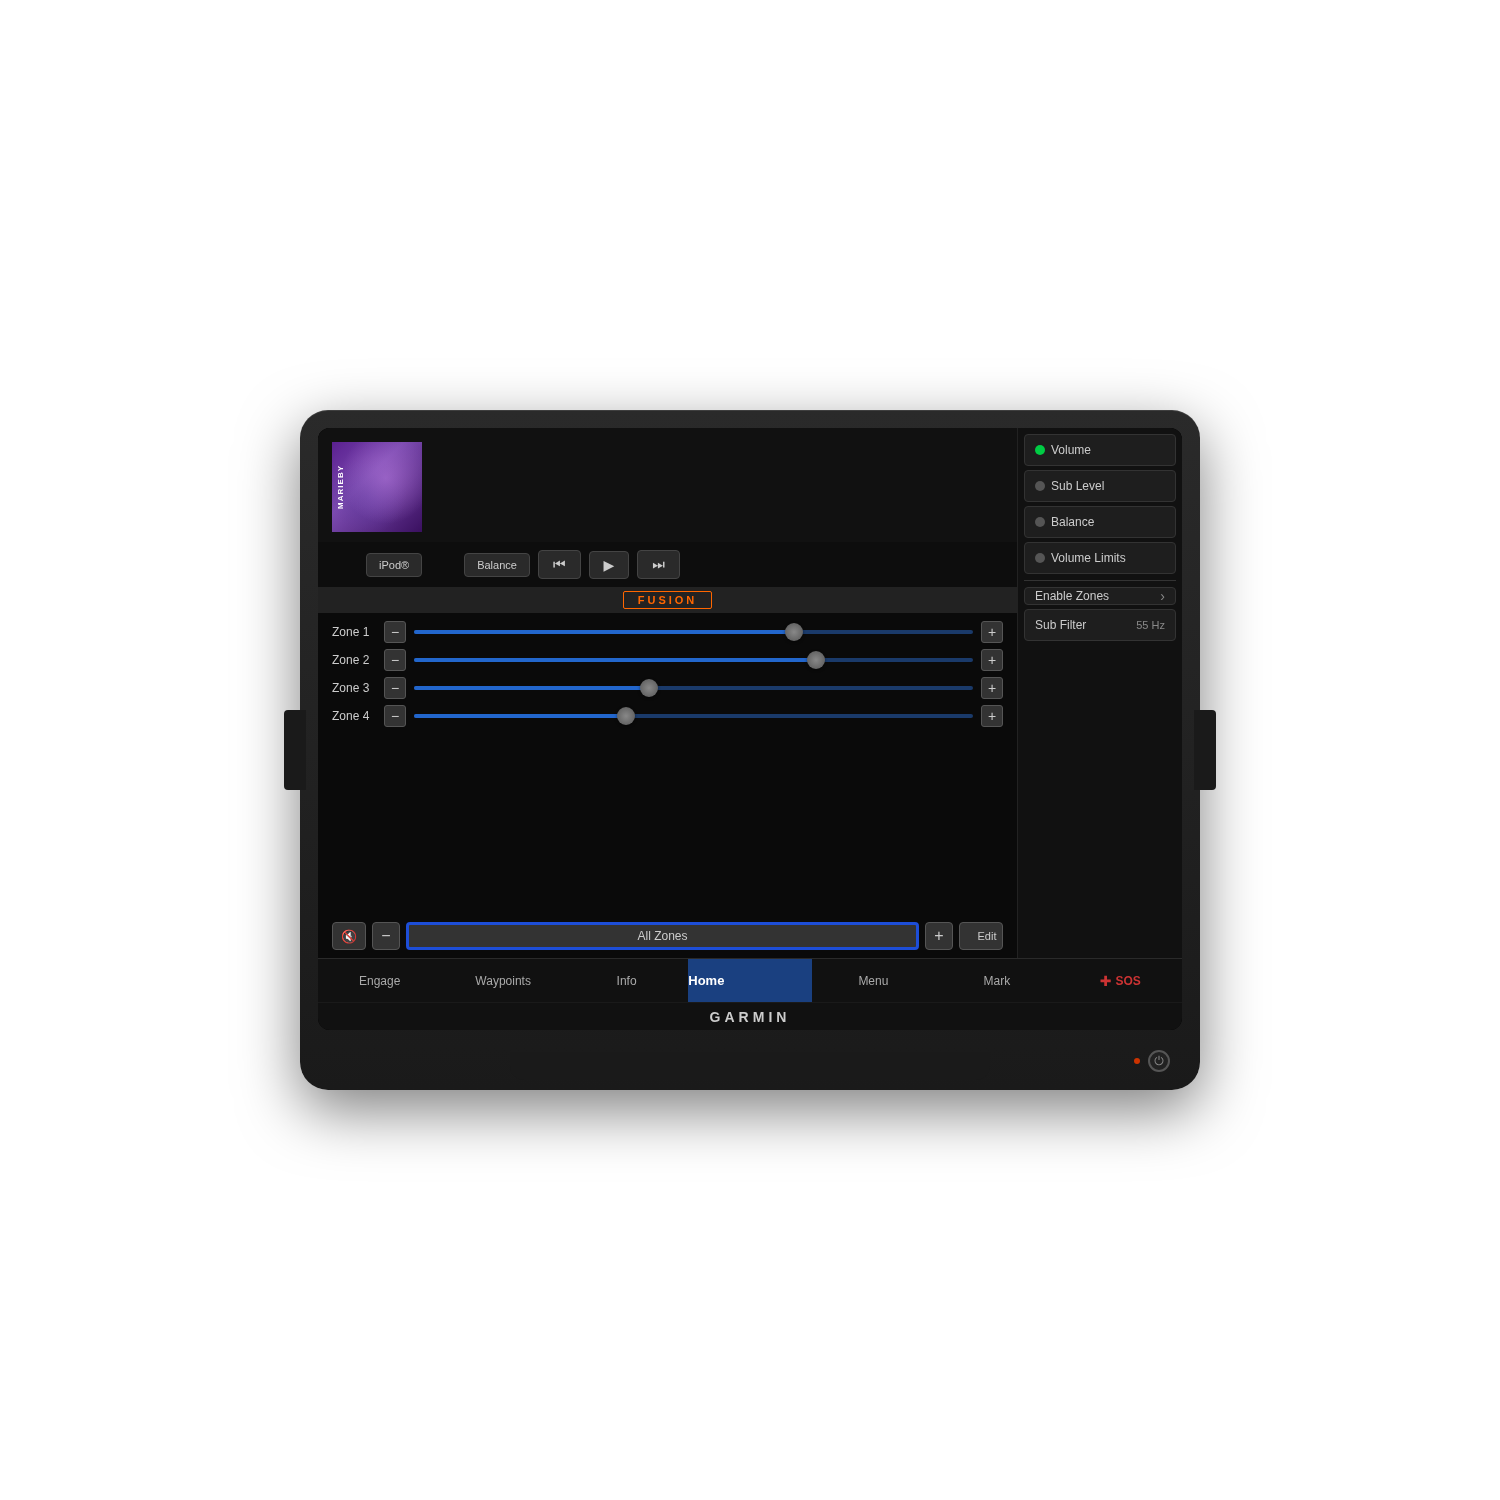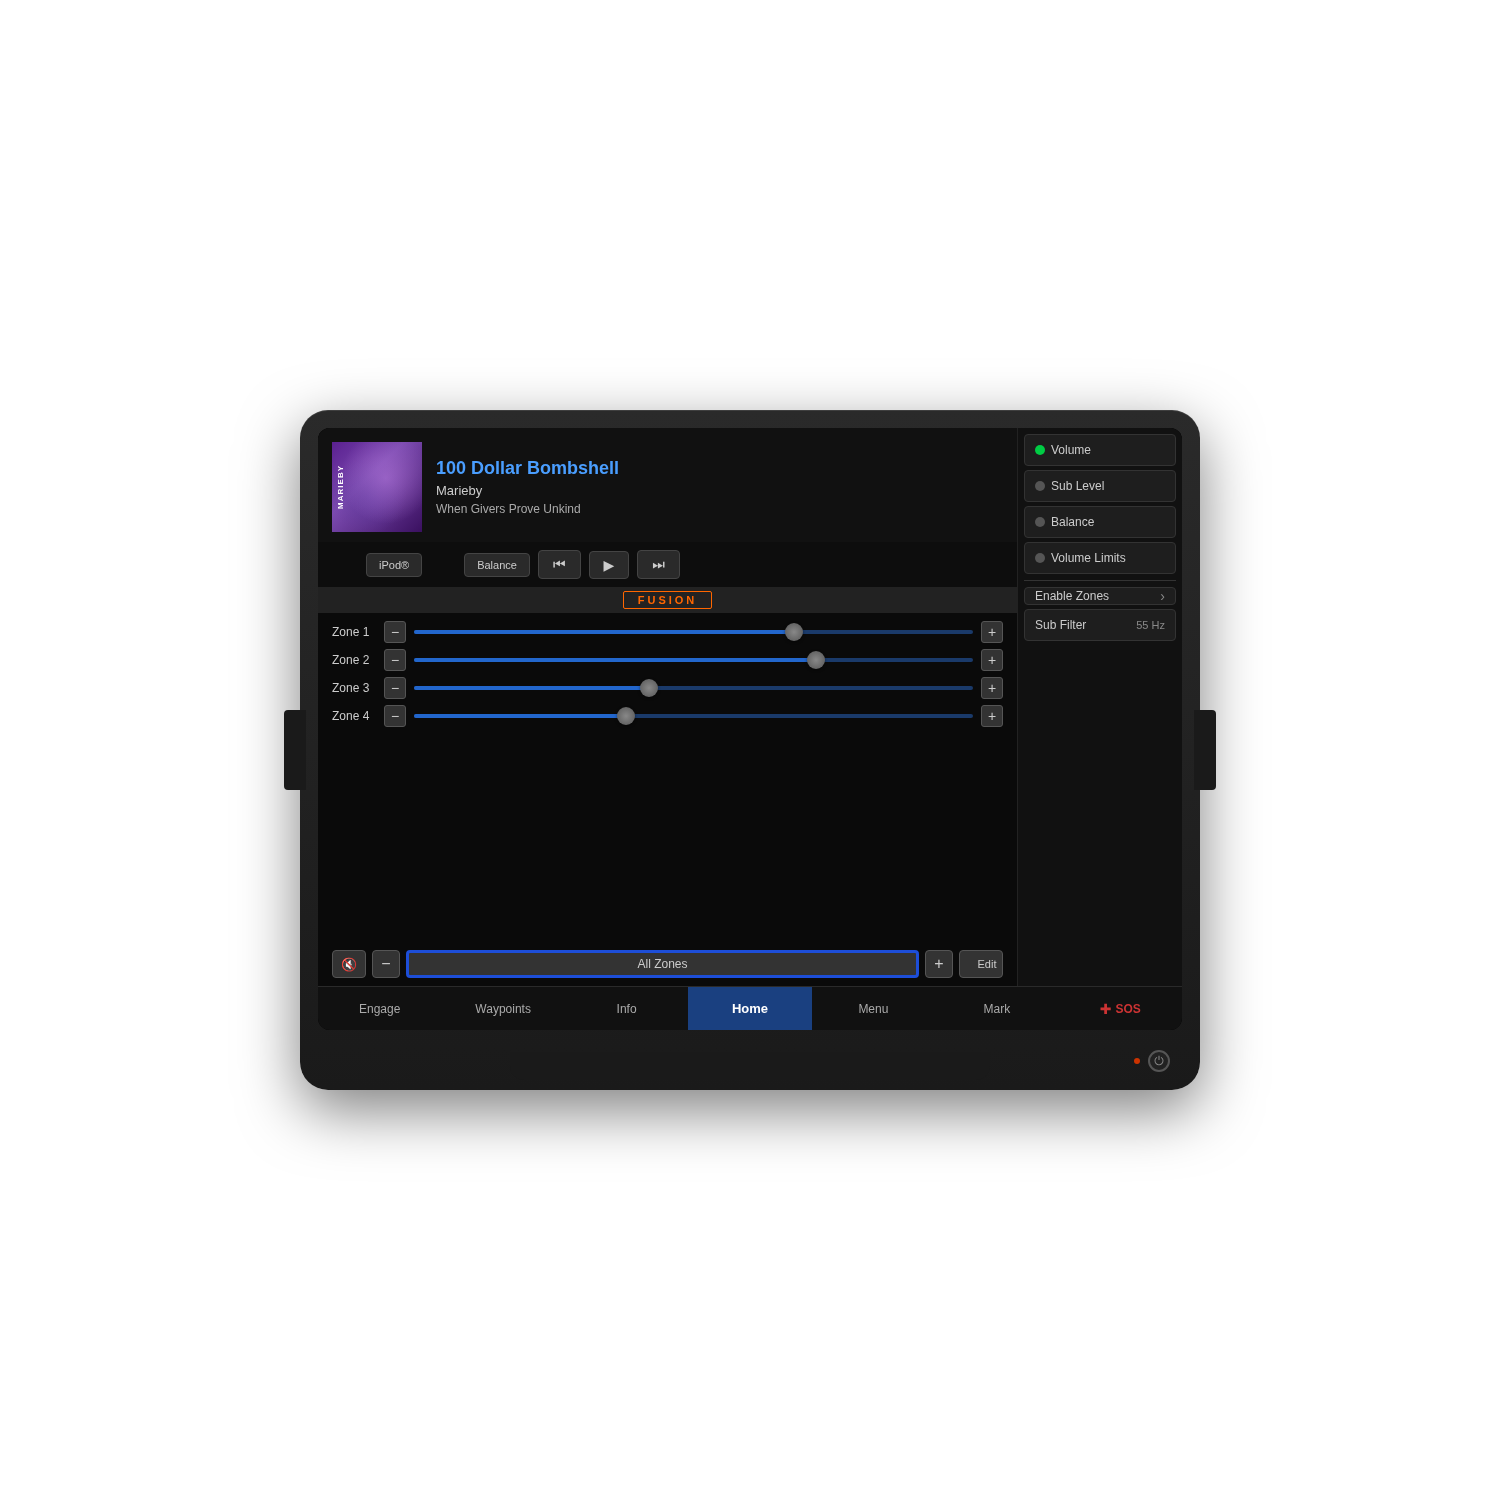--- a/index.html
+++ b/index.html
@@ -429,21 +429,21 @@
     .nav-label {
       color: #aaaaaa;
       font-size: 12px;
     }
 
     .nav-item-active {
       flex: 1;
       height: 100%;
       display: flex;
       align-items: center;
-      justify-content: center;
+      justify-content: flex-start;
       background: #1a4080;
       cursor: pointer;
     }
 
     .nav-label-active {
       color: #ffffff;
       font-size: 13px;
       font-weight: bold;
     }
 
@@ -533,25 +533,20 @@
   <div class="screen">
 
     <div class="main-area">
 
       <div class="music-panel">
 
         <div class="now-playing">
           <div class="album-art">
             <div class="album-art-img"></div>
             <span class="album-art-text">MARIEBY</span>
-          </div>
-          <div class="track-info">
-            <div class="track-title">100 Dollar Bombshell</div>
-            <div class="track-artist">Marieby</div>
-            <div class="track-album">When Givers Prove Unkind</div>
           </div>
         </div>
 
         <div class="controls-bar">
           <div class="ctrl-btn">iPod®</div>
           <div class="ctrl-btn">Balance</div>
           <div class="ctrl-btn-icon">⏮</div>
           <div class="ctrl-btn-icon">▶</div>
           <div class="ctrl-btn-icon">⏭</div>
         </div>
@@ -668,20 +663,23 @@
         </div>
         <div class="nav-item">
           <span class="nav-label">Mark</span>
         </div>
         <div class="nav-sos">
           <span class="sos-icon">✚</span>
           <span class="sos-label">SOS</span>
         </div>
       </div>
 
+    <div class="garmin-bar">
+      <span class="garmin-logo">GARMIN</span>
+    </div>
   </div>
 
   <div class="power-area">
     <div class="power-dot"></div>
     <div class="power-btn">⏻</div>
   </div>
 
   <div class="stand"></div>
 </div>
 

